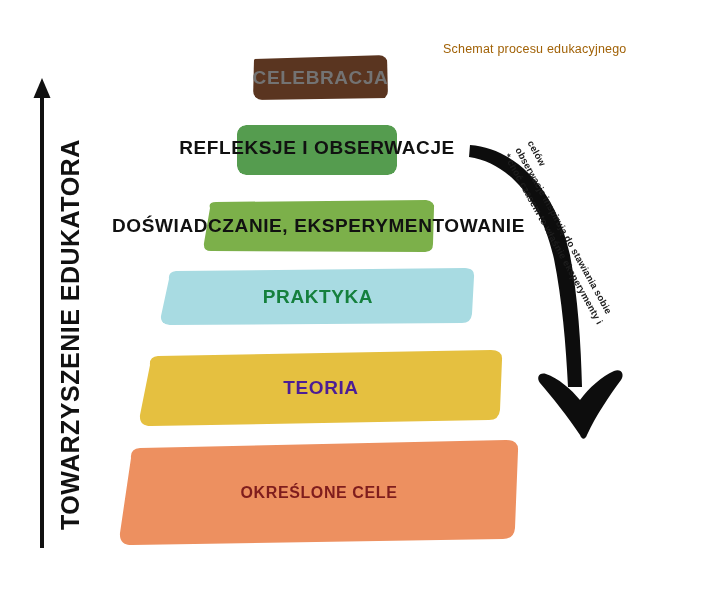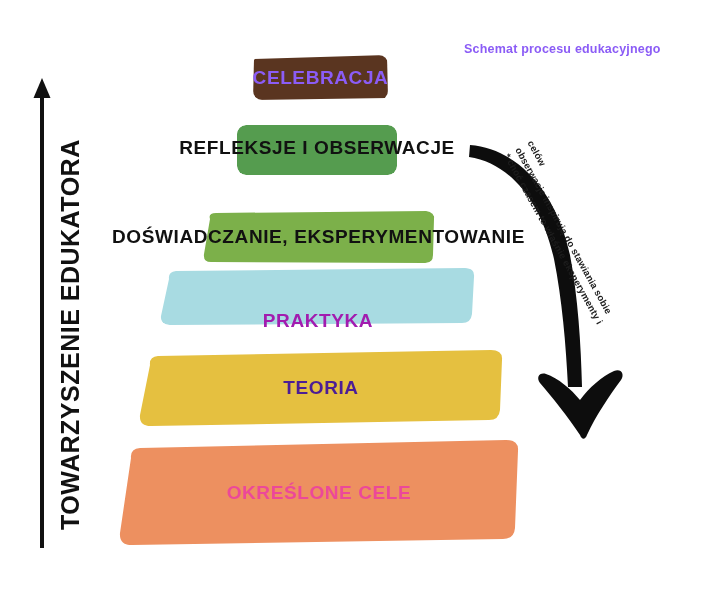--- a/index.html
+++ b/index.html
@@ -12,25 +12,25 @@
     width: 720px;
     height: 590px;
     background: #ffffff;
     overflow: hidden;
     font-family: "Liberation Sans", sans-serif;
   }
 
   
   #title {
     position: absolute;
-    left: 464px;
+    left: 443px;
     top: 42px;
     font-size: 12.5px;
-    font-weight: 700;
-    color: #8b5cf6;
+    font-weight: 400;
+    color: #a16207;
     letter-spacing: 0.2px;
     white-space: nowrap;
   }
 
   
   #axis {
     position: absolute;
     left: 30px;
     top: 78px;
     width: 24px;
@@ -118,56 +118,56 @@
   </svg>
 
   <div id="axis-label">
     <div id="axis-label-inner">TOWARZYSZENIE EDUKATORA</div>
   </div>
 
   <div class="bar" style="left:253px; top:55px; width:135px; height:45px;">
     <svg class="bar-shape" viewBox="0 0 135 45" preserveAspectRatio="none">
       <path d="M1,4 L134,0 L135,43 L0,45 Z" fill="#5a3520"></path>
     </svg>
-    <div class="bar-label" style="font-size:19px; color:#8b5cf6;">CELEBRACJA</div>
+    <div class="bar-label" style="font-size:19px; color:#737373;">CELEBRACJA</div>
   </div>
 
   <div class="bar" style="left:237px; top:125px; width:160px; height:46px;">
     <svg class="bar-shape" viewBox="0 0 160 50" preserveAspectRatio="none">
       <rect x="0" y="0" width="160" height="50" rx="9" ry="9" fill="#559c4f"></rect>
     </svg>
     <div class="bar-label" style="font-size:19px; color:#111111;">REFLEKSJE I OBSERWACJE</div>
   </div>
 
-  <div class="bar" style="left:202px; top:211px; width:233px; height:52px;">
+  <div class="bar" style="left:202px; top:200px; width:233px; height:52px;">
     <svg class="bar-shape" viewBox="0 0 233 52" preserveAspectRatio="none">
       <path d="M8,8 Q6,2 14,2 L225,0 Q233,0 232,8 L231,44 Q231,52 223,52 L9,51 Q1,51 2,43 Z" fill="#7cb04a"></path>
     </svg>
     <div class="bar-label" style="font-size:19px; color:#111111;">DOŚWIADCZANIE, EKSPERYMENTOWANIE</div>
   </div>
 
   <div class="bar" style="left:160px; top:268px; width:316px; height:57px;">
     <svg class="bar-shape" viewBox="0 0 316 57" preserveAspectRatio="none">
       <path d="M9,11 Q8,4 16,3 L305,0 Q315,0 314,9 L312,46 Q311,55 302,55 L10,57 Q0,57 1,48 Z" fill="#a8dbe2"></path>
     </svg>
-    <div class="bar-label" style="font-size:19px; color:#a21caf;margin-top:24px;">PRAKTYKA</div>
+    <div class="bar-label" style="font-size:19px; color:#15803d;">PRAKTYKA</div>
   </div>
 
   <div class="bar" style="left:138px; top:350px; width:366px; height:76px;">
     <svg class="bar-shape" viewBox="0 0 366 76" preserveAspectRatio="none">
       <path d="M12,15 Q11,7 20,6 L353,0 Q365,0 364,10 L362,60 Q361,70 351,70 L13,76 Q1,76 2,65 Z" fill="#e5c040"></path>
     </svg>
     <div class="bar-label" style="font-size:19px; color:#4c1d95;">TEORIA</div>
   </div>
 
   <div class="bar" style="left:118px; top:440px; width:402px; height:105px;">
     <svg class="bar-shape" viewBox="0 0 402 105" preserveAspectRatio="none">
       <path d="M13,18 Q12,9 22,8 L388,0 Q401,0 400,11 L397,88 Q396,99 385,99 L14,105 Q1,105 2,93 Z" fill="#ed9060"></path>
     </svg>
-    <div class="bar-label" style="font-size:19px; color:#ec4899;">OKREŚLONE CELE</div>
+    <div class="bar-label" style="font-size:16px; color:#7f1d1d;">OKREŚLONE CELE</div>
   </div>
 
   <svg id="curve-arrow" viewBox="0 0 200 330" width="200" height="330">
 
     <path d="M30,20
              C 78,24 116,66 130,130
              C 138,172 141,220 142,262
              L 128,262
              C 126,220 122,174 114,134
              C 101,76 70,38 29,32 Z" fill="#0d0d0d"></path>

